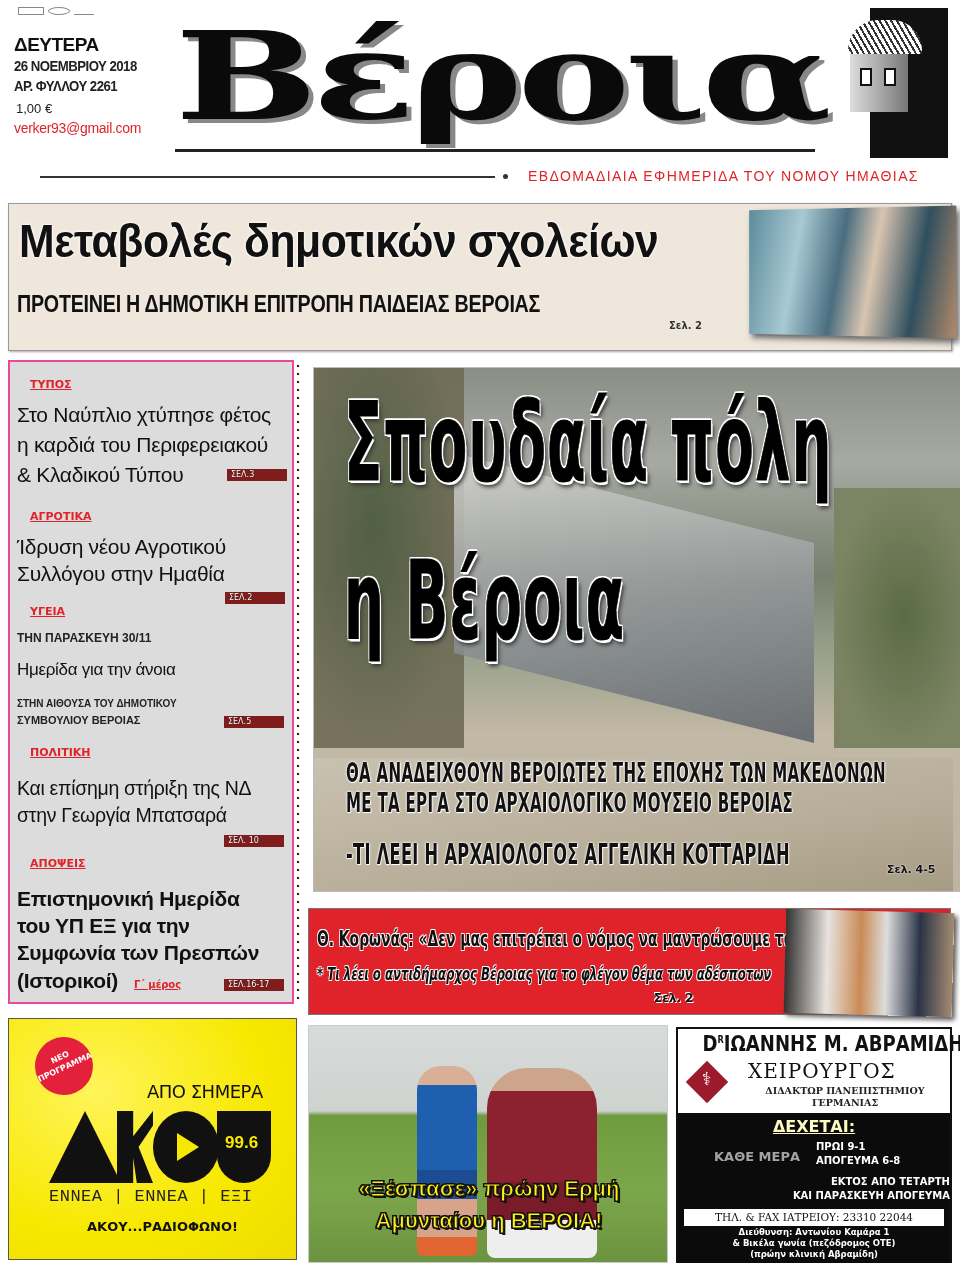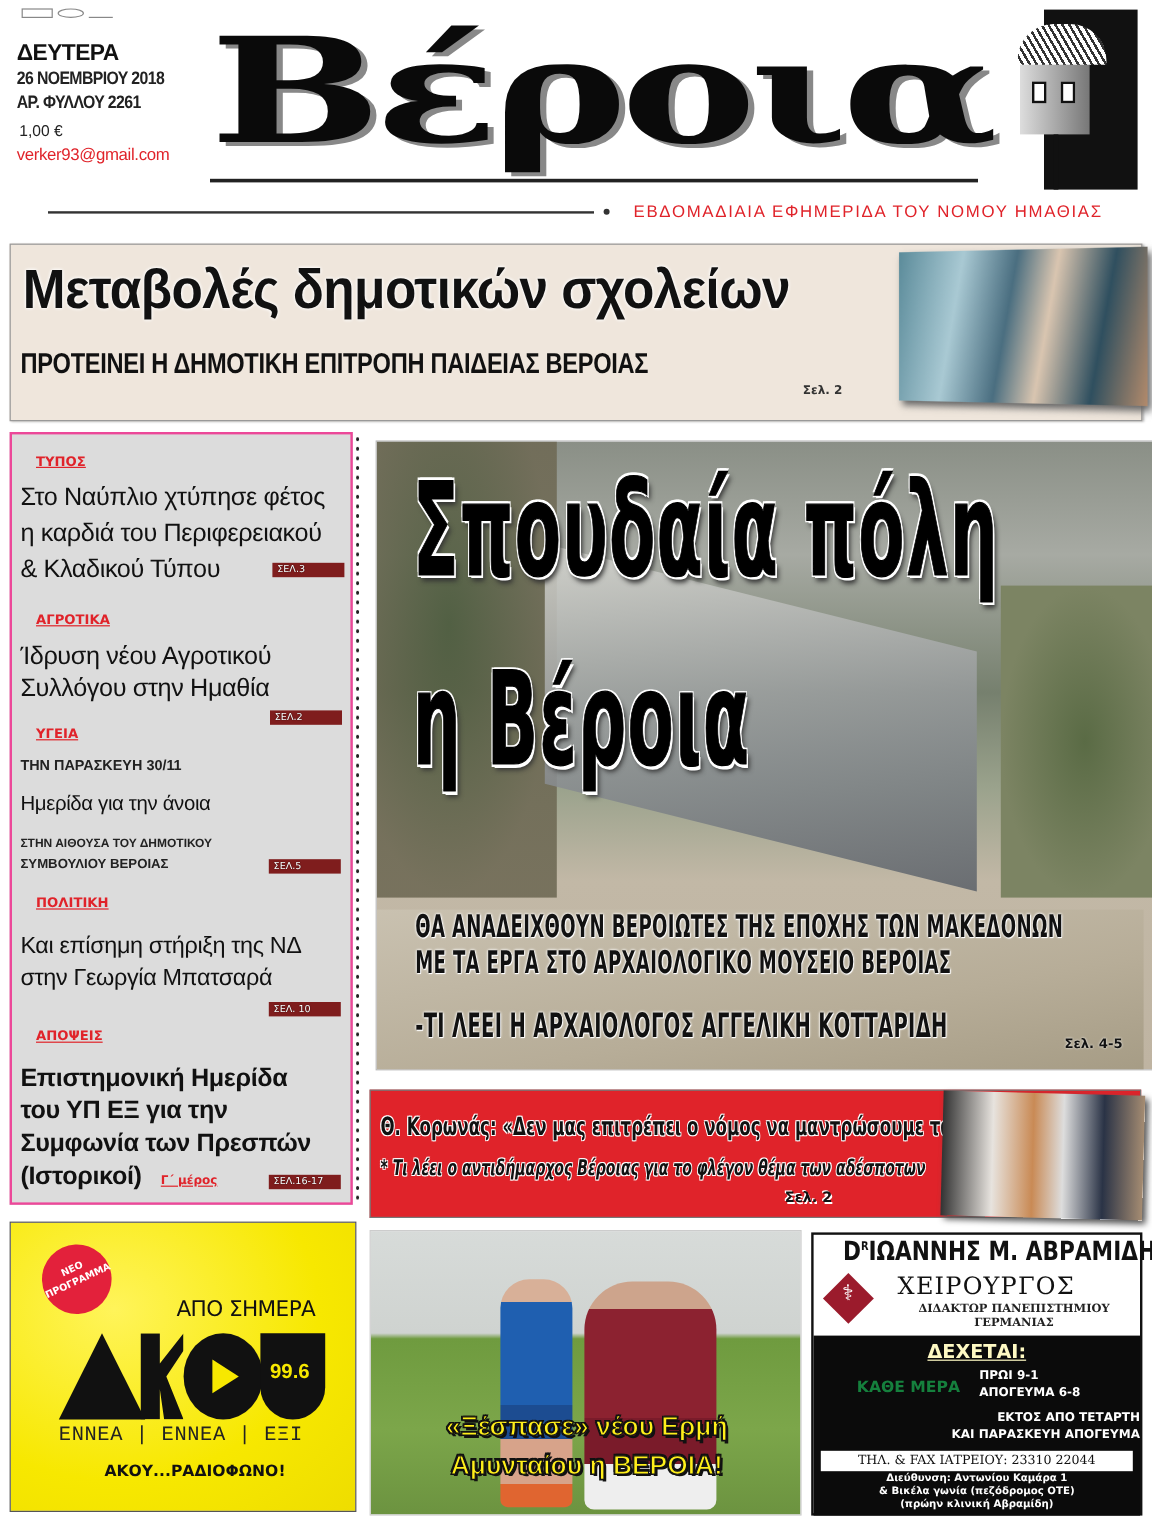--- a/index.html
+++ b/index.html
@@ -87,21 +87,21 @@
   
   .doctor-ad { left: 676px; top: 1027px; width: 276px; height: 236px; background: #fff; border: 2px solid #111; }
   .dr-name { position: absolute; left: 0; top: 2px; width: 272px; text-align: center; font-family: "DejaVu Sans", sans-serif; font-size: 22px; font-weight: bold; color: #111; white-space: nowrap; transform: scaleX(0.82); }
   .dr-name sup { font-size: 10px; }
   .dr-logo { position: absolute; left: 14px; top: 38px; width: 30px; height: 30px; background: #9b1b2c; transform: rotate(45deg); }
   .dr-logo::after { content: "⚕"; position: absolute; left: 7px; top: 2px; color: #fff; font-size: 18px; transform: rotate(-45deg); }
   .dr-title { position: absolute; left: 70px; top: 30px; font-family: "DejaVu Serif", serif; font-size: 20px; color: #111; letter-spacing: 1px; }
   .dr-degree { position: absolute; left: 62px; top: 56px; width: 210px; text-align: center; font-family: "DejaVu Serif", serif; font-size: 9.5px; font-weight: bold; color: #222; line-height: 12px; }
   .dr-black { position: absolute; left: 0; top: 84px; width: 272px; height: 150px; background: #0b0b0b; }
   .dr-accepts { position: absolute; left: 0; top: 4px; width: 272px; text-align: center; font-family: "DejaVu Sans", sans-serif; font-size: 16px; font-weight: bold; color: #fef9c3; text-decoration: underline; }
-  .dr-days { position: absolute; left: 36px; top: 36px; font-family: "DejaVu Sans", sans-serif; font-size: 13px; font-weight: bold; color: #15803d; }
+  .dr-days { position: absolute; left: 36px; top: 36px; font-family: "DejaVu Sans", sans-serif; font-size: 13px; font-weight: bold; color: #a3a3a3; }
   .dr-hours { position: absolute; left: 138px; top: 27px; font-family: "DejaVu Sans", sans-serif; font-size: 10px; font-weight: bold; color: #fff; line-height: 14px; }
   .dr-except { position: absolute; left: 0; top: 62px; width: 272px; text-align: right; font-family: "DejaVu Sans", sans-serif; font-size: 10px; font-weight: bold; color: #fff; line-height: 14px; }
   .dr-phone { position: absolute; left: 6px; top: 96px; width: 260px; height: 17px; background: #fff; text-align: center; font-family: "DejaVu Serif", serif; font-size: 10.5px; color: #111; line-height: 17px; white-space: nowrap; }
   .dr-address { position: absolute; left: 0; top: 114px; width: 272px; text-align: center; font-family: "DejaVu Sans", sans-serif; font-size: 8.5px; font-weight: bold; color: #fff; line-height: 11px; }
 </style>
 </head>
 <body>
 
 <div class="abs top-logos"><span style="width:26px"></span><span style="width:22px;border-radius:50%"></span><span style="width:20px;border:none;border-bottom:1px solid #888"></span></div>
 
@@ -203,21 +203,21 @@
     <div class="ra-u"></div>
     <div class="ra-freq">99.6</div>
   </div>
   <div class="ra-words">ΕΝΝΕΑ | ΕΝΝΕΑ | ΕΞΙ</div>
   <div class="ra-slogan">ΑΚΟΥ...ΡΑΔΙΟΦΩΝΟ!</div>
 </div>
 
 <div class="abs football">
   <div class="fb-player1"></div>
   <div class="fb-player2"></div>
-  <div class="fb-caption" style="top:150px">«Ξέσπασε» νέου Ερμή</div>
+  <div class="fb-caption" style="top:150px">«Ξέσπασε» πρώην Ερμή</div>
   <div class="fb-caption" style="top:182px">Αμυνταίου η ΒΕΡΟΙΑ!</div>
 </div>
 
 <div class="abs doctor-ad">
   <div class="dr-name"><span>D</span><sup>R</sup><span>ΙΩΑΝΝΗΣ Μ. ΑΒΡΑΜΙΔΗΣ</span></div>
   <div class="dr-logo"></div>
   <div class="dr-title">ΧΕΙΡΟΥΡΓΟΣ</div>
   <div class="dr-degree">
       <div>ΔΙΔΑΚΤΩΡ ΠΑΝΕΠΙΣΤΗΜΙΟΥ</div>
       <div>ΓΕΡΜΑΝΙΑΣ</div>

